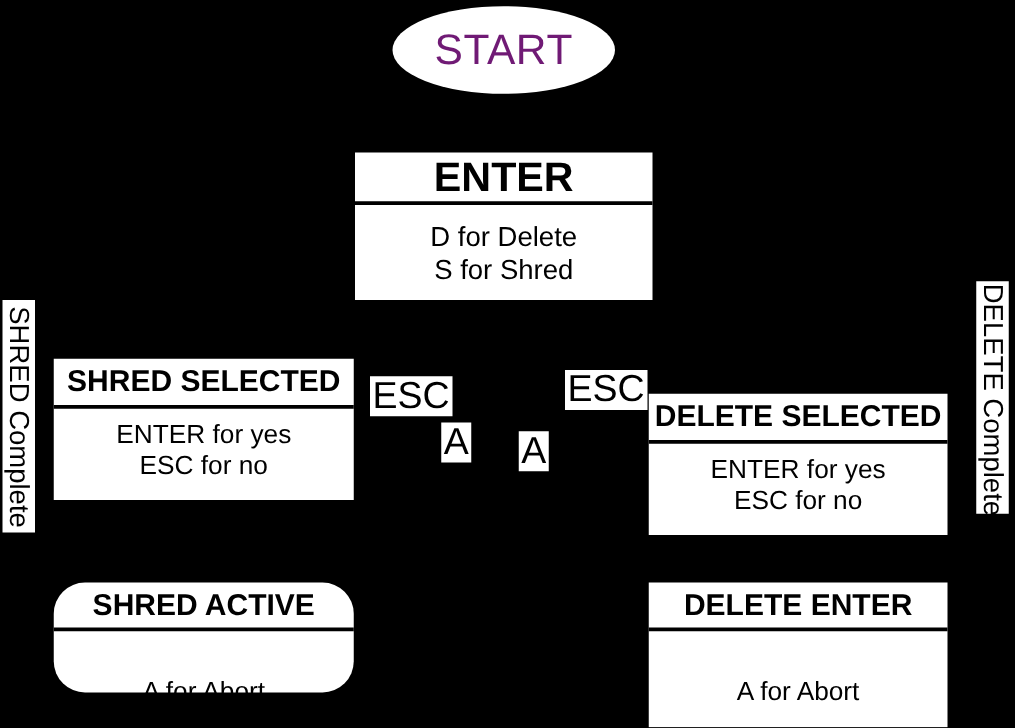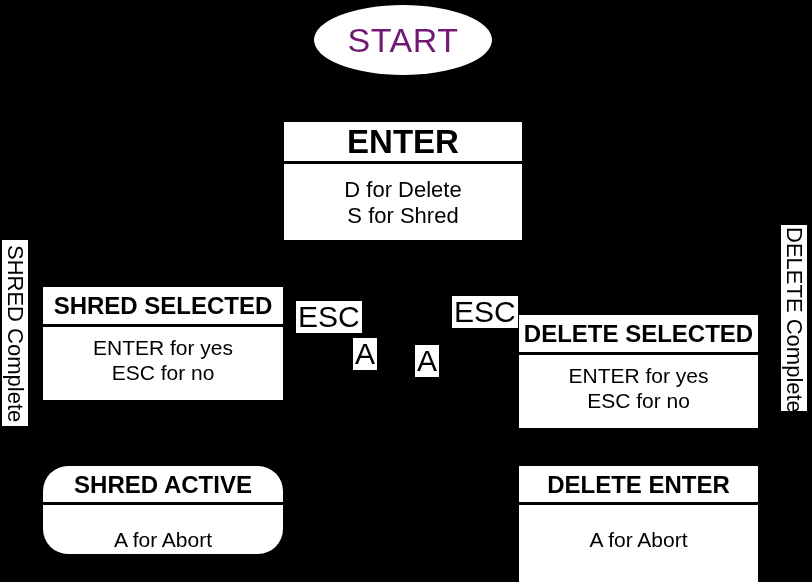--- a/index.html
+++ b/index.html
@@ -64,21 +64,21 @@
   
   #box-shred-selected { left: 43px; top: 287px; width: 240px; height: 113px; }
   #box-delete-selected { left: 519px; top: 287px; width: 239px; height: 113px; margin-top: 28px; }
   .sel .state-title { font-size: 24px; height: 40px; line-height: 38px; }
   .sel .state-body { font-size: 21px; padding-top: 9px; }
 
   
   #box-shred-active { left: 43px; top: 466px; width: 240px; height: 88px; border-radius: 25px; }
   #box-delete-active { left: 519px; top: 466px; width: 239px; height: 116px; }
   .act .state-title { font-size: 24px; height: 39px; line-height: 37px; }
-  .act .state-body { font-size: 21px; padding-top: 23px; }
+  .act .state-body { font-size: 21px; padding-top: 37px; }
 
   
   .edge-label {
     position: absolute;
     background: #ffffff;
     color: #000000;
     font-size: 30px;
     line-height: 1.08;
     padding: 0 2px;
     white-space: nowrap;

